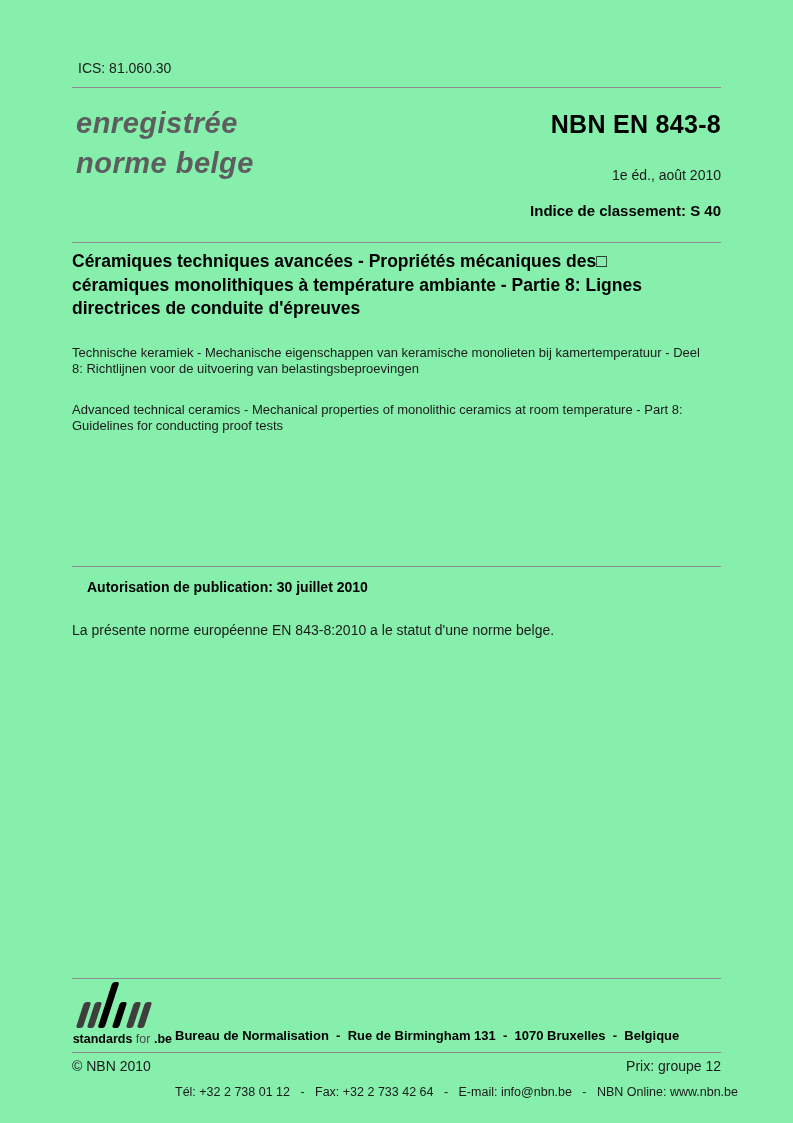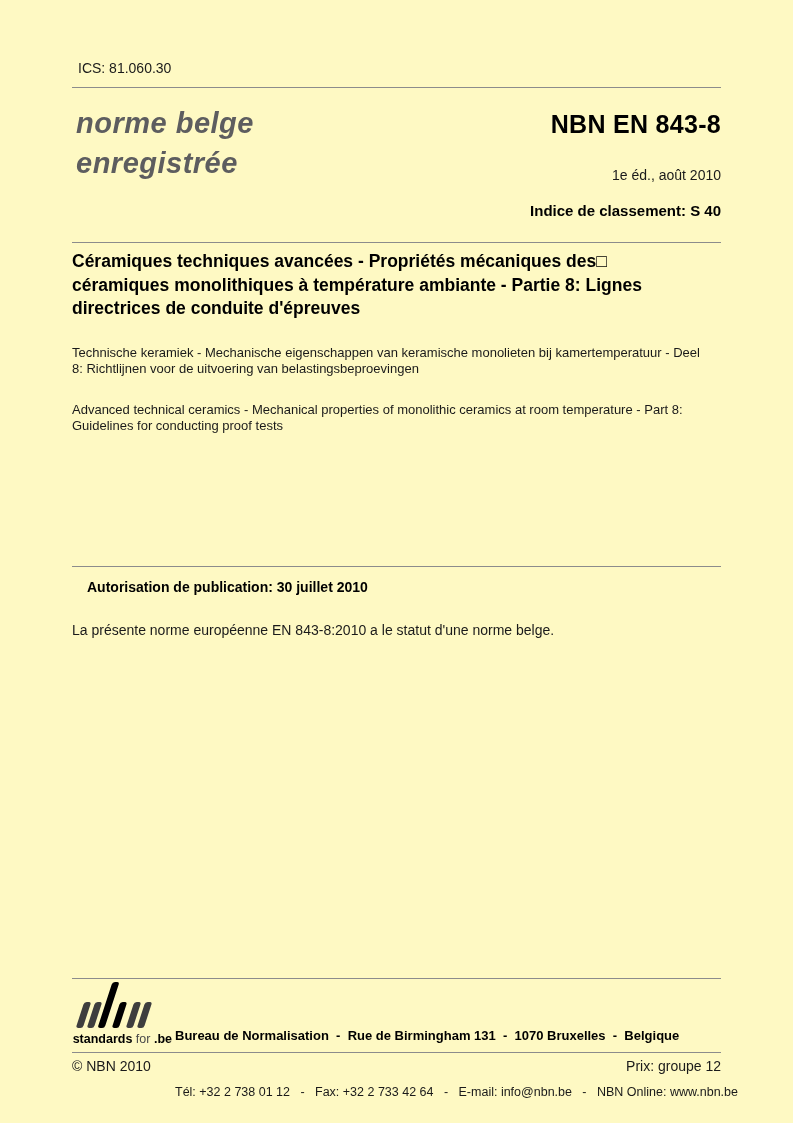--- a/index.html
+++ b/index.html
@@ -1,21 +1,21 @@
 <!DOCTYPE html>
 <html><head>
 <meta charset="utf-8">
 <style>
   * { margin: 0; padding: 0; box-sizing: border-box; }
   html, body { background: #e8e8e8; }
   #page {
     position: relative;
     width: 793px;
     height: 1123px;
-    background: #fef9c3;
+    background: #86efac;
     font-family: "Liberation Sans", sans-serif;
     color: #111;
     overflow: hidden;
     margin: 0 auto;
   }
   .abs { position: absolute; }
   .rule {
     position: absolute;
     left: 72px;
     width: 649px;
@@ -127,22 +127,22 @@
 </style>
 </head>
 <body>
 
 <div id="page">
 
   <div id="ics" class="abs">ICS: 81.060.30</div>
   <div class="rule" style="top:87px;"></div>
 
   <div id="brand" class="abs">
+    <div>enregistrée</div>
     <div>norme belge</div>
-    <div>enregistrée</div>
   </div>
 
   <div id="head-right" class="abs">
     <div id="doc-number">NBN EN 843-8</div>
     <div id="edition">1e éd., août 2010</div>
     <div id="classement">Indice de classement: S 40</div>
   </div>
 
   <div class="rule" style="top:242px;"></div>
 

